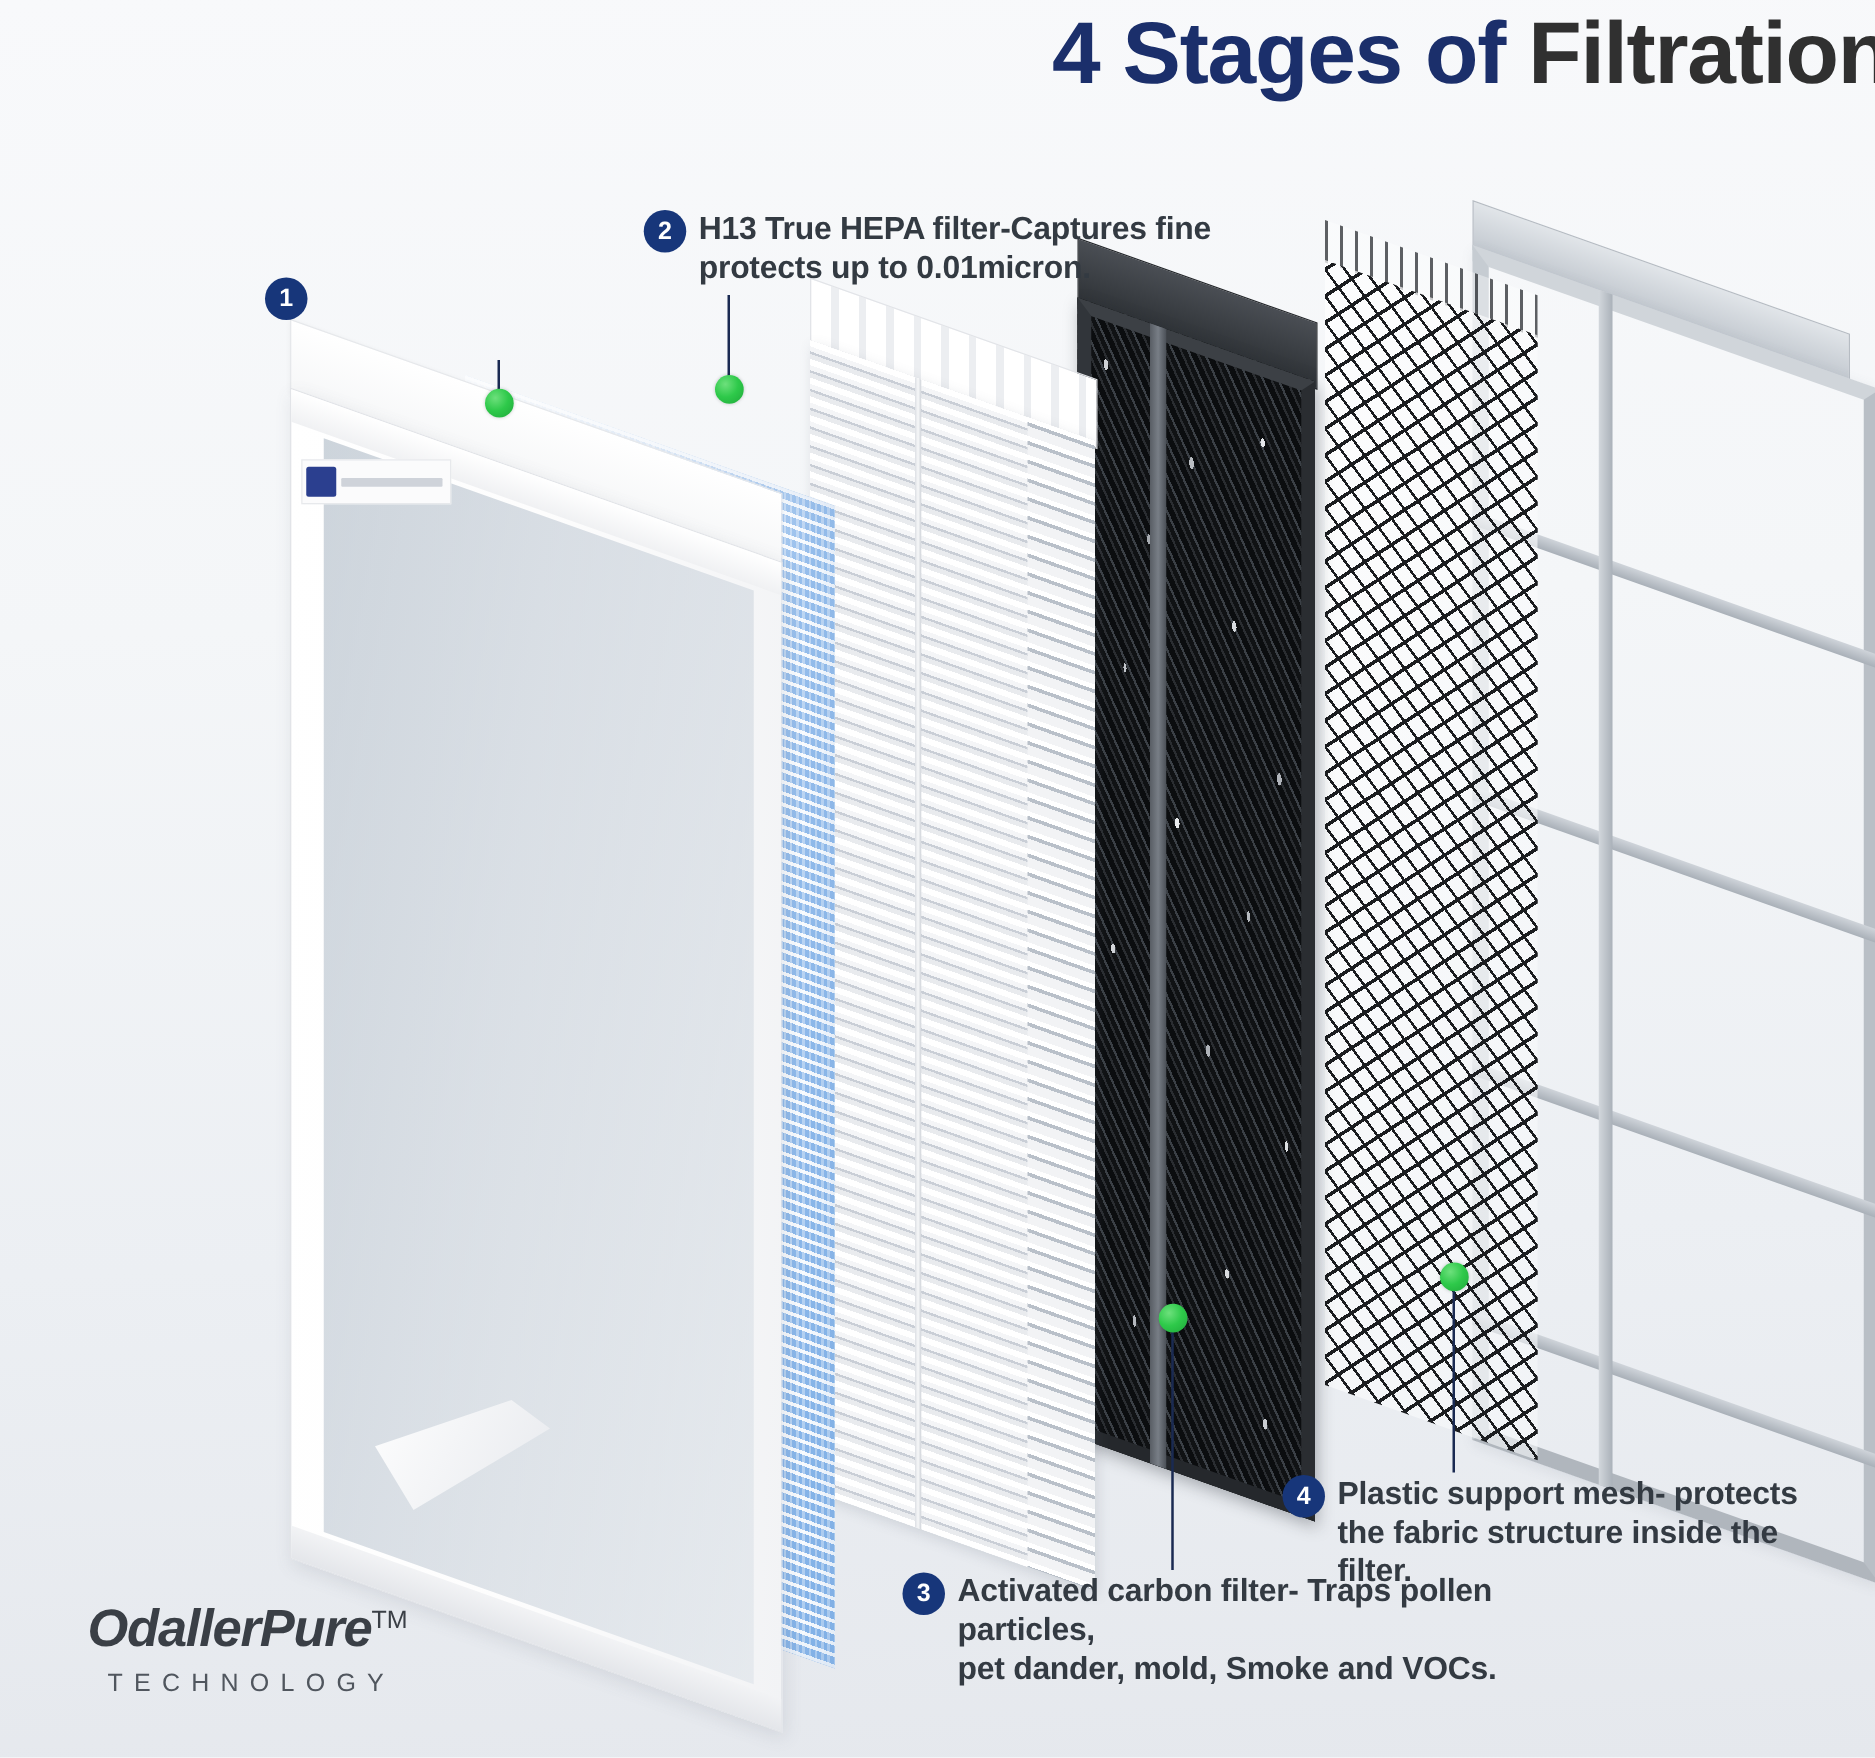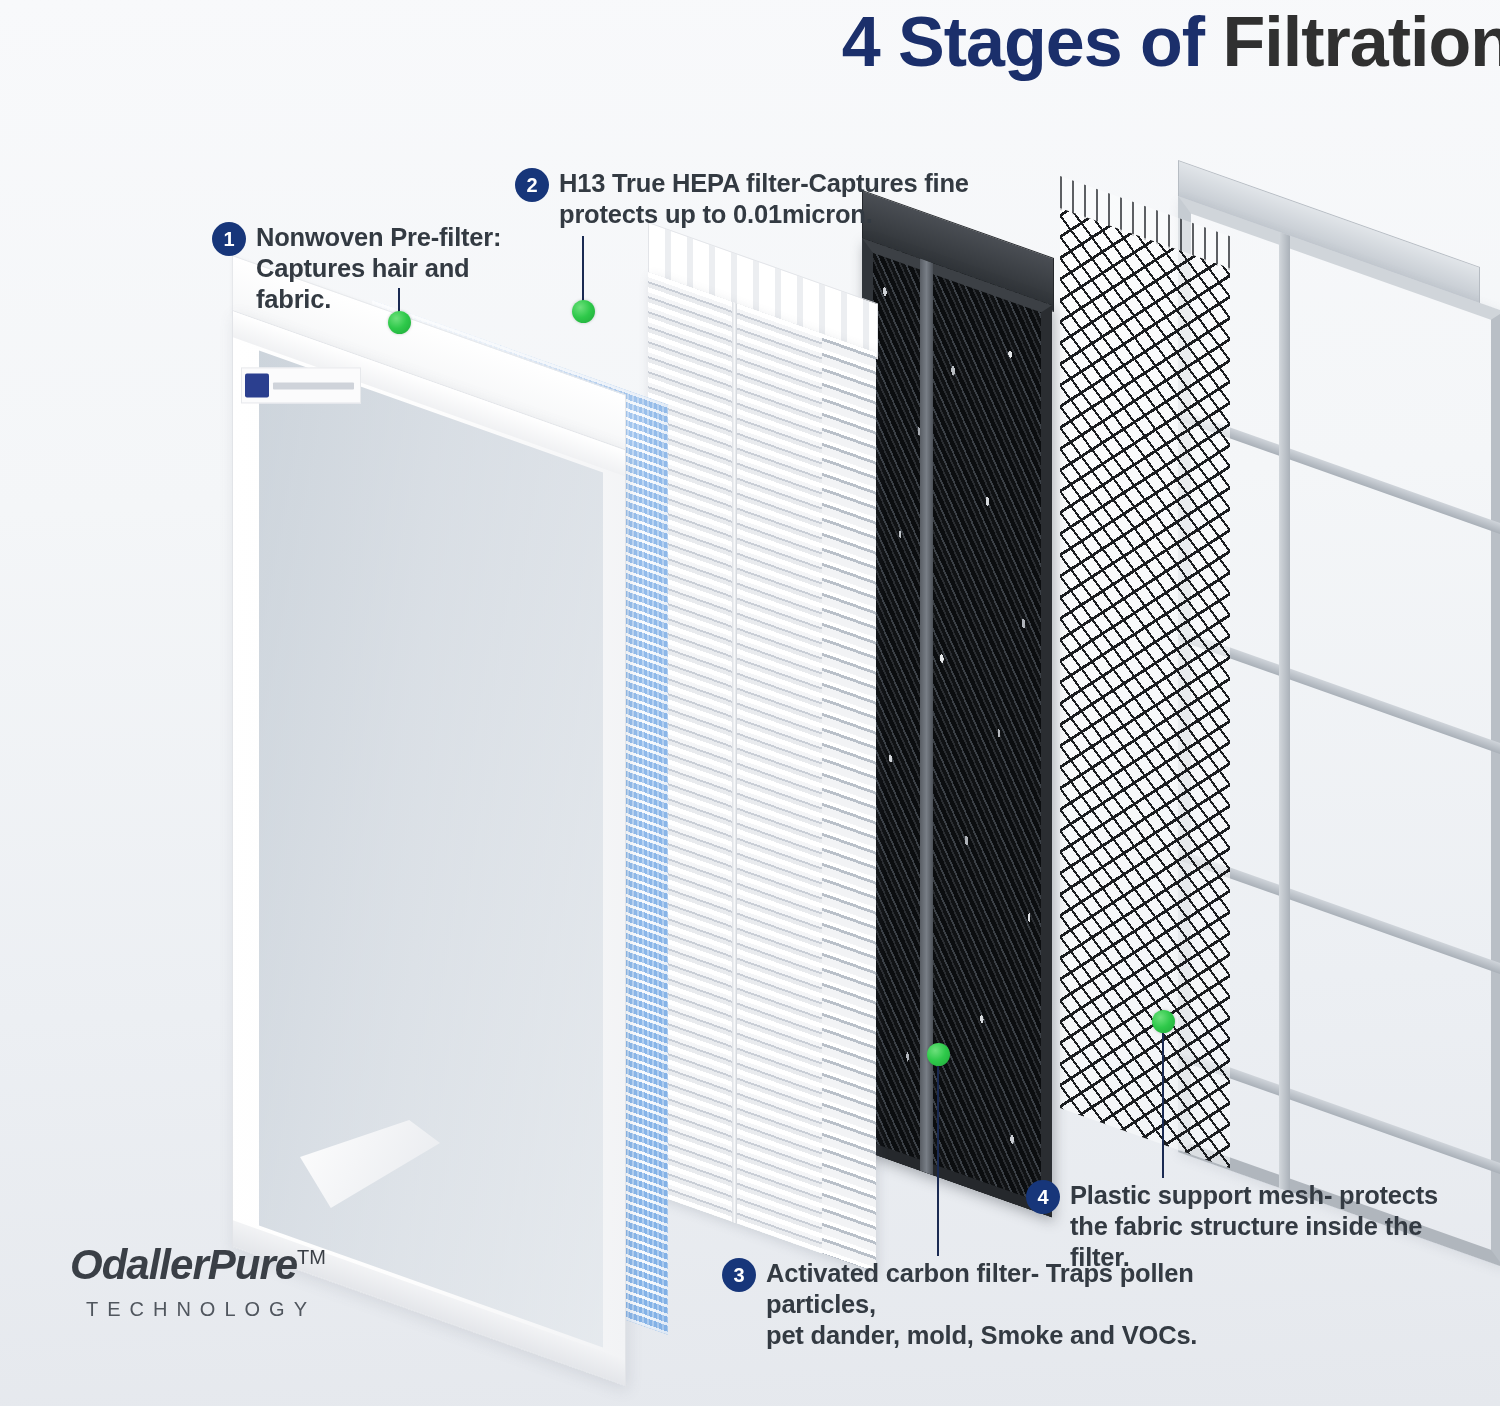--- a/index.html
+++ b/index.html
@@ -30,21 +30,21 @@
     white-space:pre-line;letter-spacing:-0.2px;
   }
   .leader{position:absolute;width:2px;background:#1a2a52;}
   .dot{
     position:absolute;width:23px;height:23px;border-radius:50%;
     background:radial-gradient(circle at 36% 32%,#6de07c 0%,#2ec94a 48%,#1fa83a 100%);
     box-shadow:0 0 3px rgba(0,0,0,.22);
   }
 
   
-  .brand{position:absolute;left:70px;top:1244px;}
+  .brand{position:absolute;left:70px;top:1282px;}
   .brand-main{
     font-size:42px;font-weight:bold;font-style:italic;color:#3a3f46;
     letter-spacing:-1px;line-height:1;position:relative;display:inline-block;
   }
   .brand-tm{font-size:20px;font-style:normal;font-weight:normal;vertical-align:super;letter-spacing:0;}
   .brand-sub{
     margin-top:12px;font-size:20px;color:#50565e;letter-spacing:9px;text-align:center;
     padding-left:6px;
   }
 
@@ -283,22 +283,20 @@
       <div class="sticker">
         <div class="sq"></div>
         <div class="ln"></div>
       </div>
     </div>
     <div class="floorbit"></div>
   </div>
 
   <div class="callout" style="left:212px;top:222px;width:330px;">
     <div class="badge">1</div>
-    <div class="ctext">Nonwoven Pre-filter:
-Captures hair and fabric.</div>
   </div>
   <div class="leader" style="left:398px;top:288px;height:32px;"></div>
   <div class="dot" style="left:388px;top:311px;"></div>
 
   <div class="callout" style="left:515px;top:168px;width:470px;">
     <div class="badge">2</div>
     <div class="ctext">H13 True HEPA filter-Captures fine
 protects up to 0.01micron.</div>
   </div>
   <div class="leader" style="left:582px;top:236px;height:72px;"></div>

